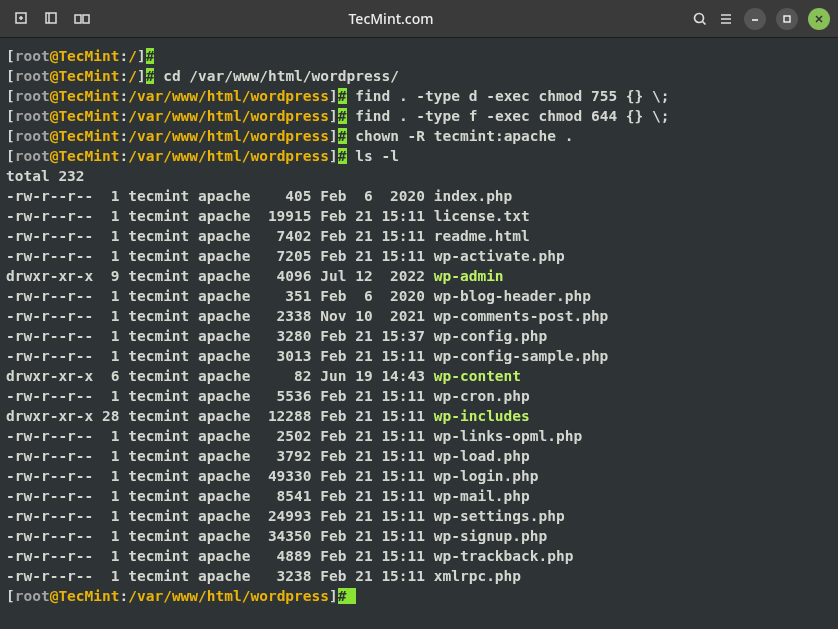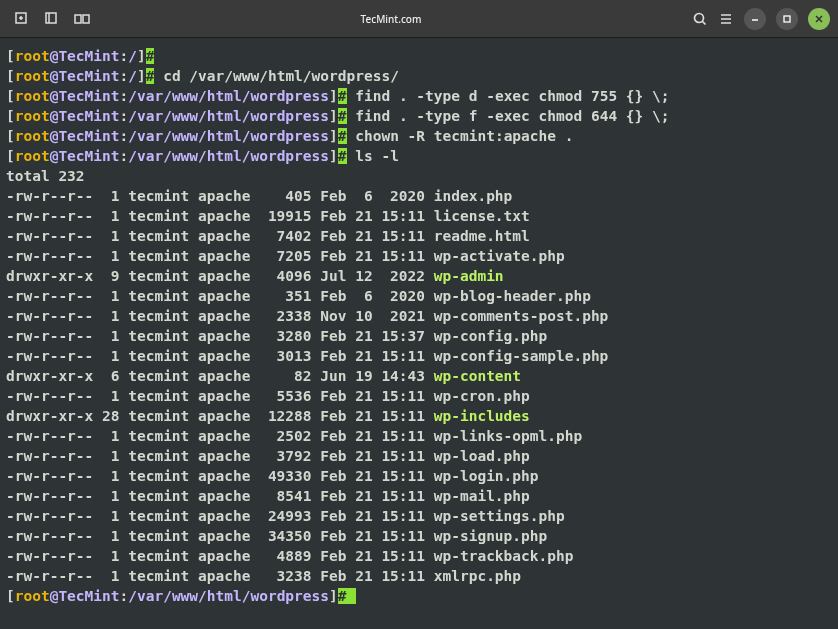--- a/index.html
+++ b/index.html
@@ -27,21 +27,21 @@
     .titlebar-left {
       display: flex;
       gap: 14px;
       align-items: center;
       padding-left: 6px;
     }
     .titlebar-center {
       flex: 1;
       text-align: center;
       font-family: system-ui, sans-serif;
-      font-size: 10px;
+      font-size: 14px;
       font-weight: 500;
       color: #eee;
     }
     .titlebar-right {
       display: flex;
       gap: 10px;
       align-items: center;
     }
     .tb-icon {
       width: 16px;
@@ -64,22 +64,22 @@
     .win-btn.min { background: #555; color: #fff; }
     .win-btn.max { background: #555; color: #fff; }
     .win-btn.close { background: #88c057; color: #fff; }
     .term {
       padding: 8px 6px;
       white-space: pre;
       letter-spacing: 0px;
       font-weight: bold;
     }
     .line { display: block; }
-    .red { color: #eab308; }
-    .cyan { color: #c4b5fd; }
+    .red { color: #a3a3a3; }
+    .cyan { color: #eab308; }
     .green-hl { background: #8ae234; color: #2e3436; }
     .white { color: #d3d7cf; }
     .dir { color: #bef264; }
     .cursor {
       background: #8ae234;
       display: inline-block;
       width: 9px;
       height: 16px;
       vertical-align: text-bottom;
     }

